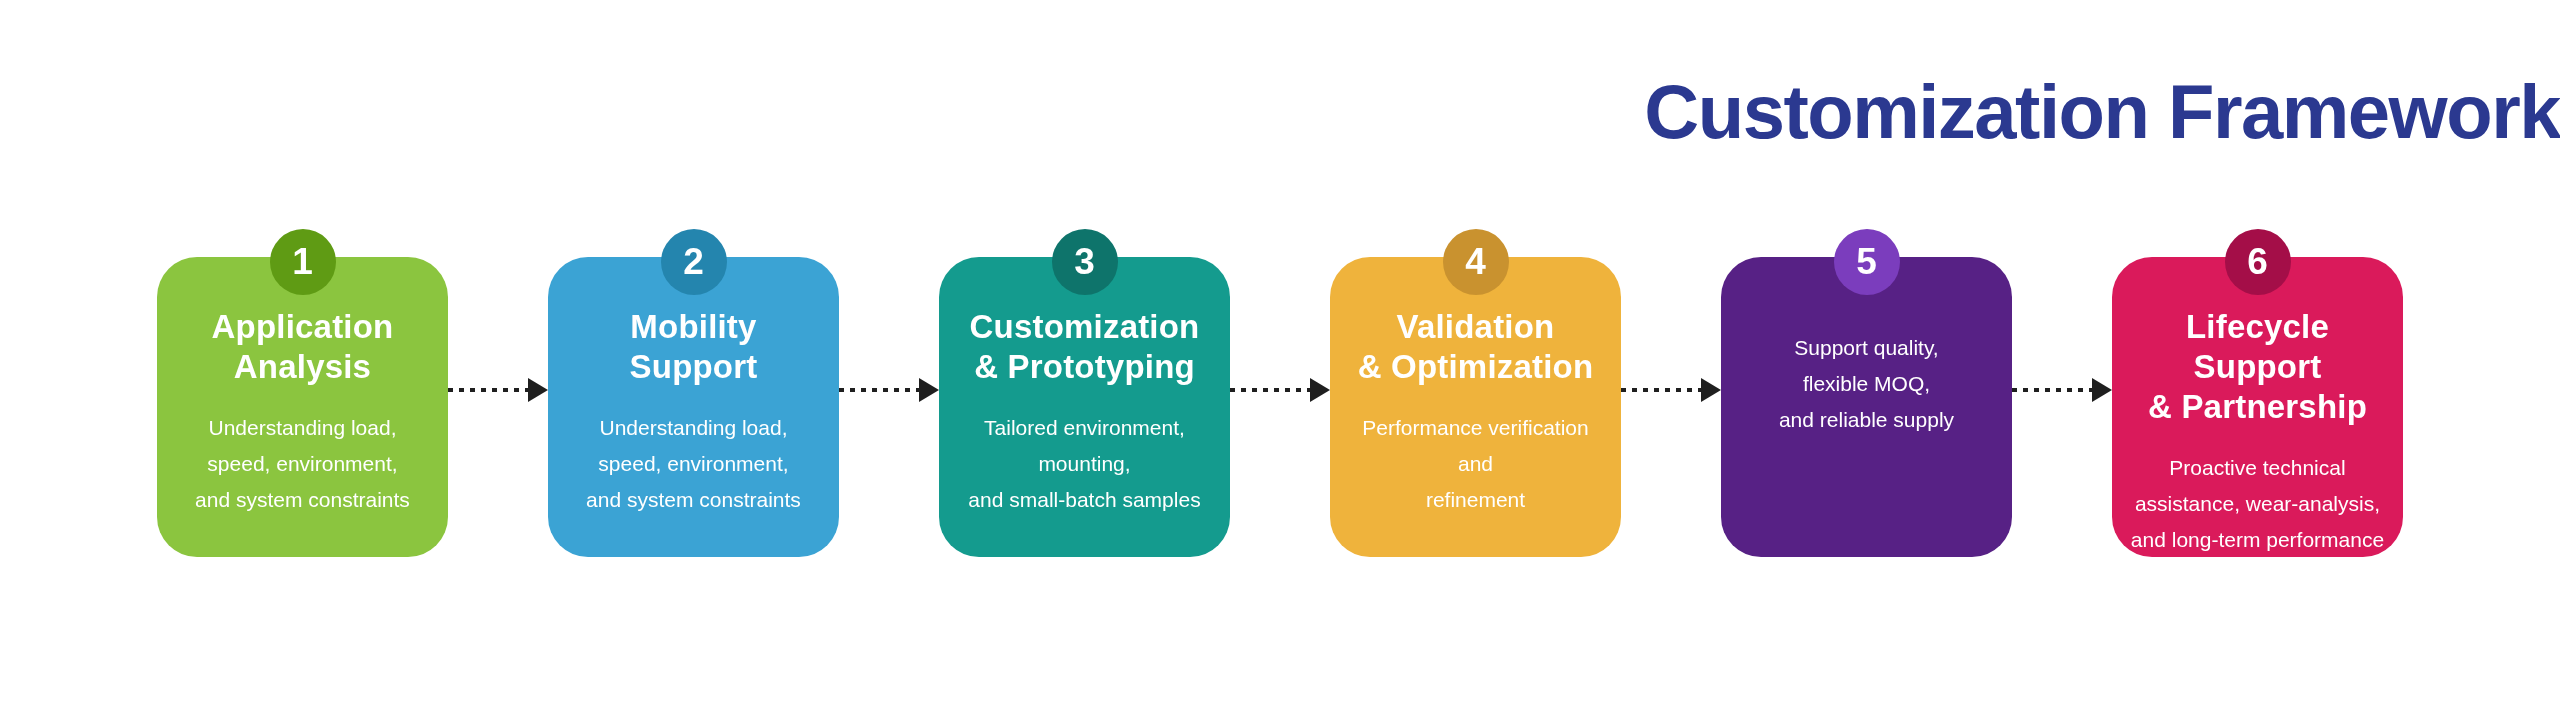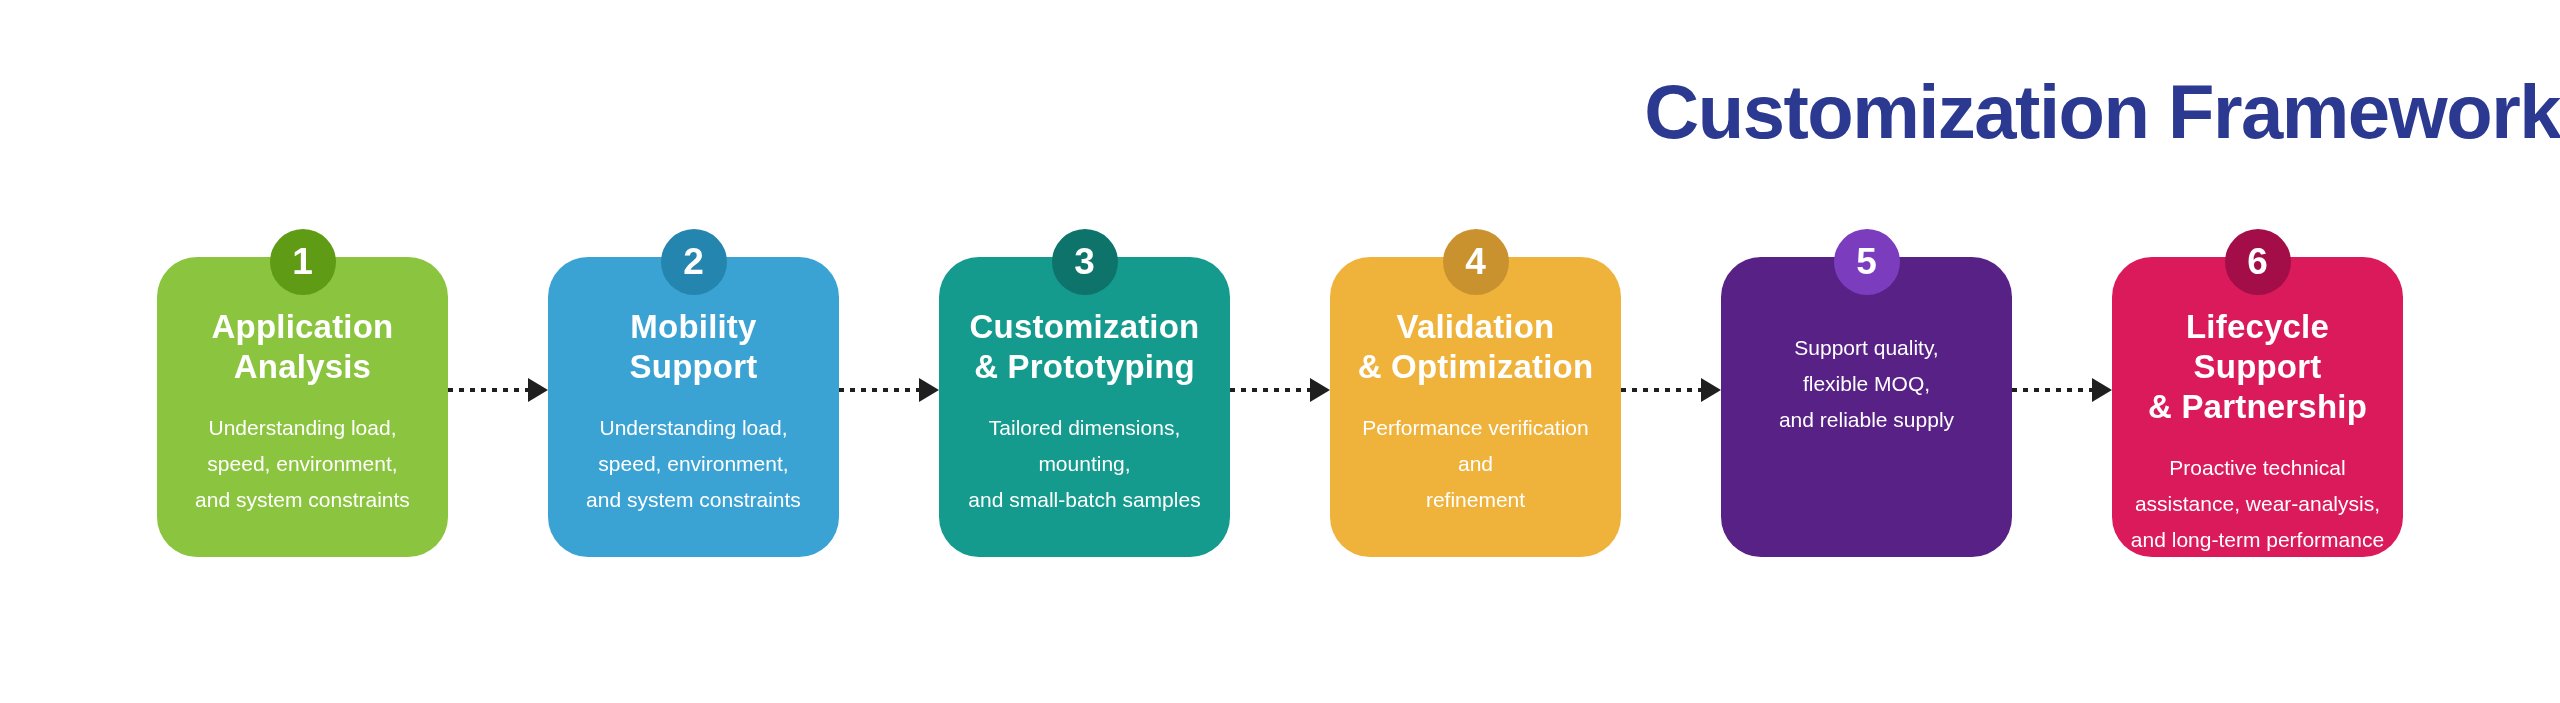--- a/index.html
+++ b/index.html
@@ -152,21 +152,21 @@
       <div class="head"></div>
     </div>
 
     <div class="step" style="--box: #149B8E; --badge: #0E746B; color: rgb(255, 255, 255);">
       <div class="badge">
         <span>3</span>
       </div>
       <div class="box">
         <div class="step-title">Customization
 &amp; Prototyping</div>
-        <div class="step-desc">Tailored dimensions,
+        <div class="step-desc">Tailored environment,
 mounting,
 and small-batch samples</div>
       </div>
     </div>
 
     <div class="connector">
       <div class="dots"></div>
       <div class="head"></div>
     </div>
 

